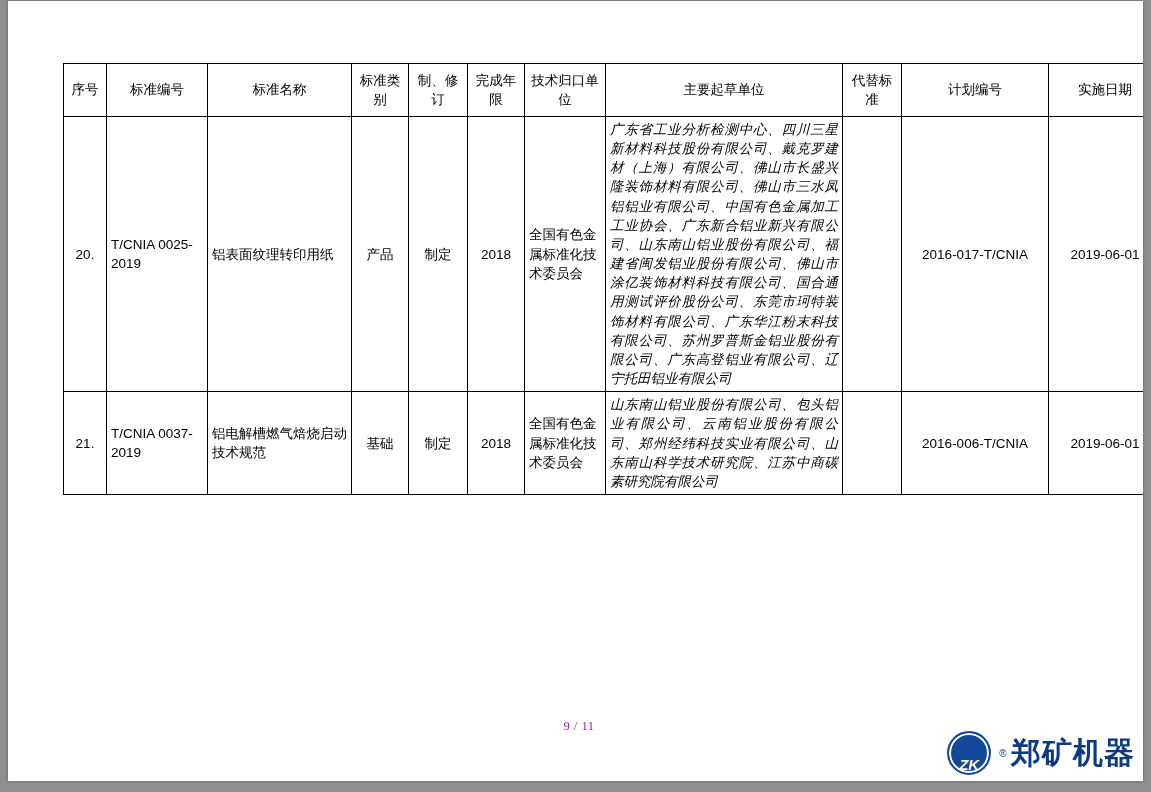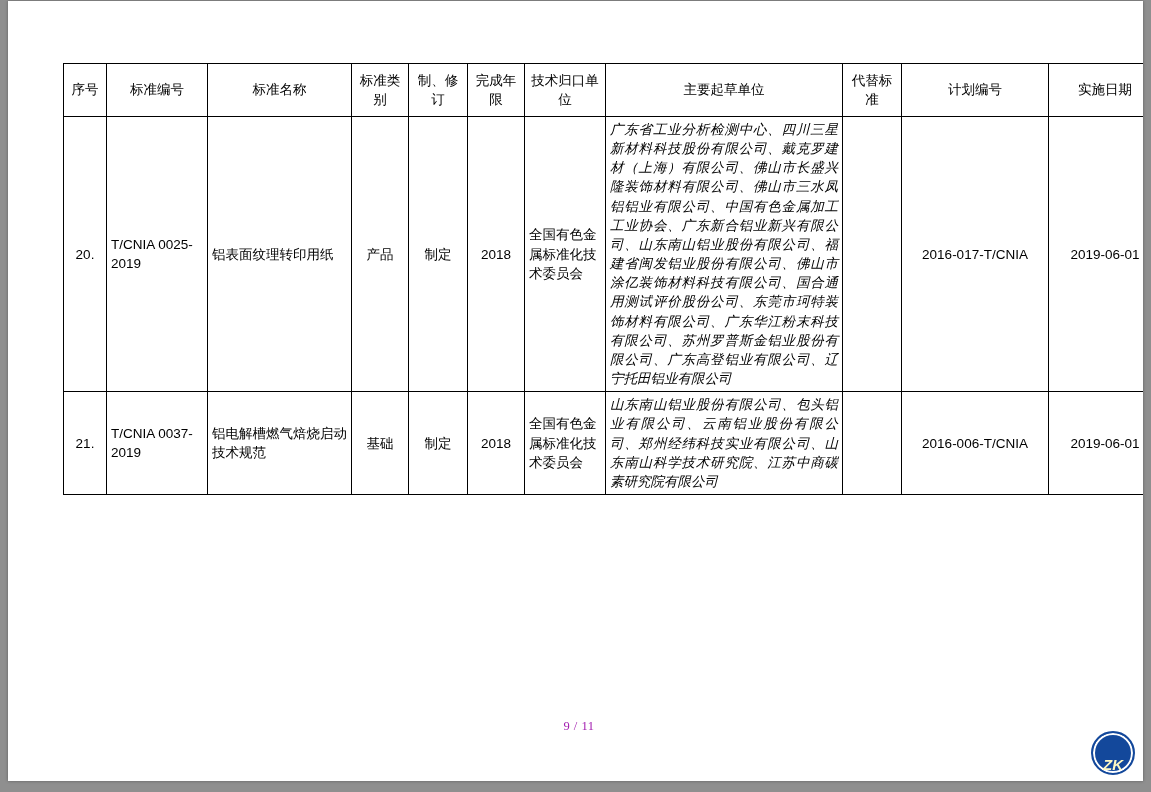--- a/index.html
+++ b/index.html
@@ -196,16 +196,20 @@
       </tbody>
     </table>
 
     <div class="page-number">9 / 11</div>
 
     <div class="logo">
       <div class="logo-mark">
         <div class="teeth"></div>
         <span>ZK</span>
       </div>
+      <div>
+        <span class="logo-reg">®</span>
+        <span class="logo-text">郑矿机器</span>
+      </div>
     </div>
 
   </div>
 </div>
 
 </body></html>

